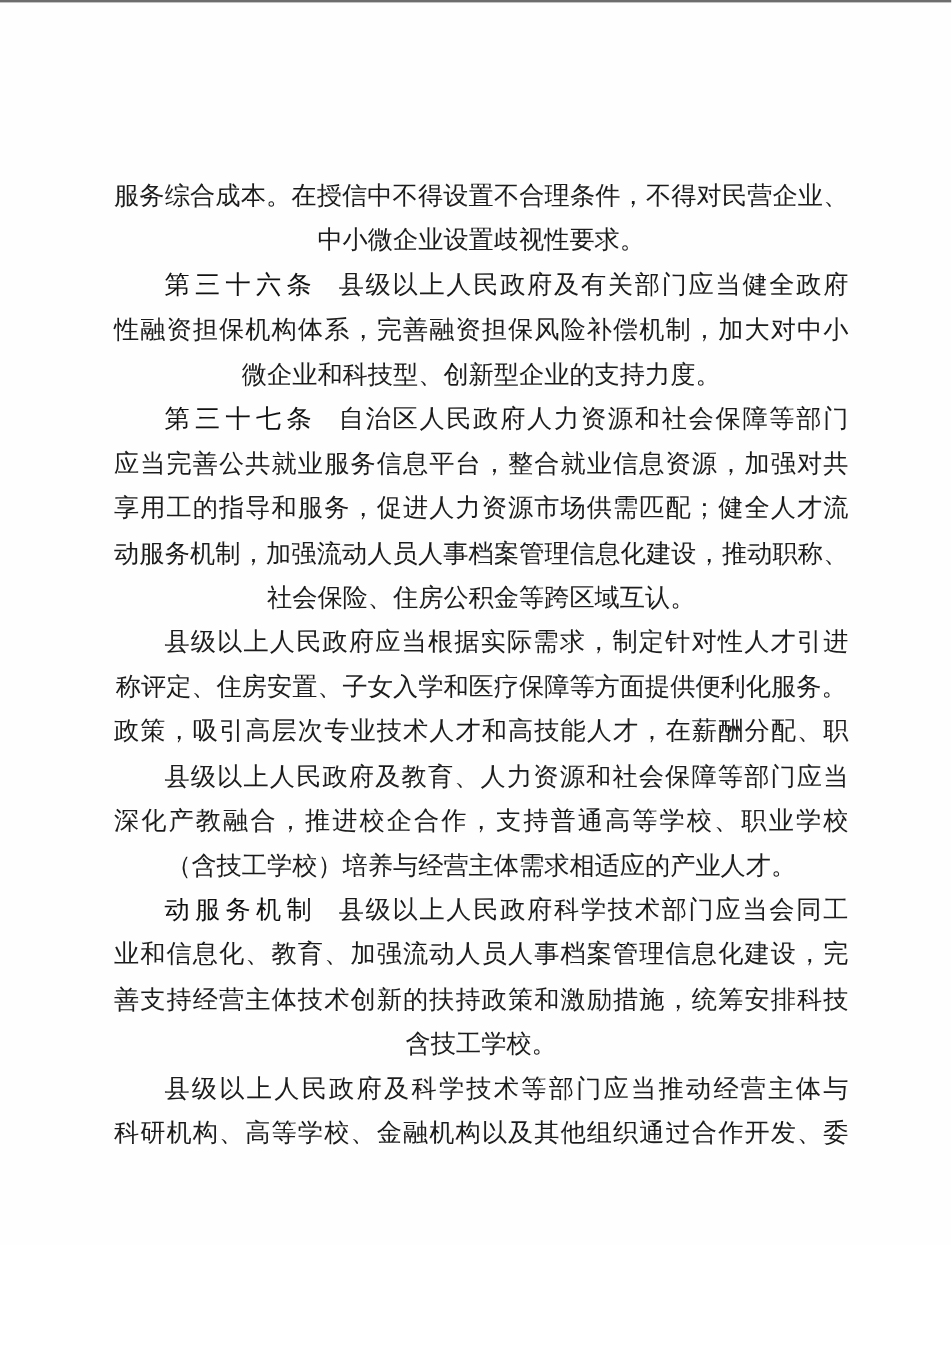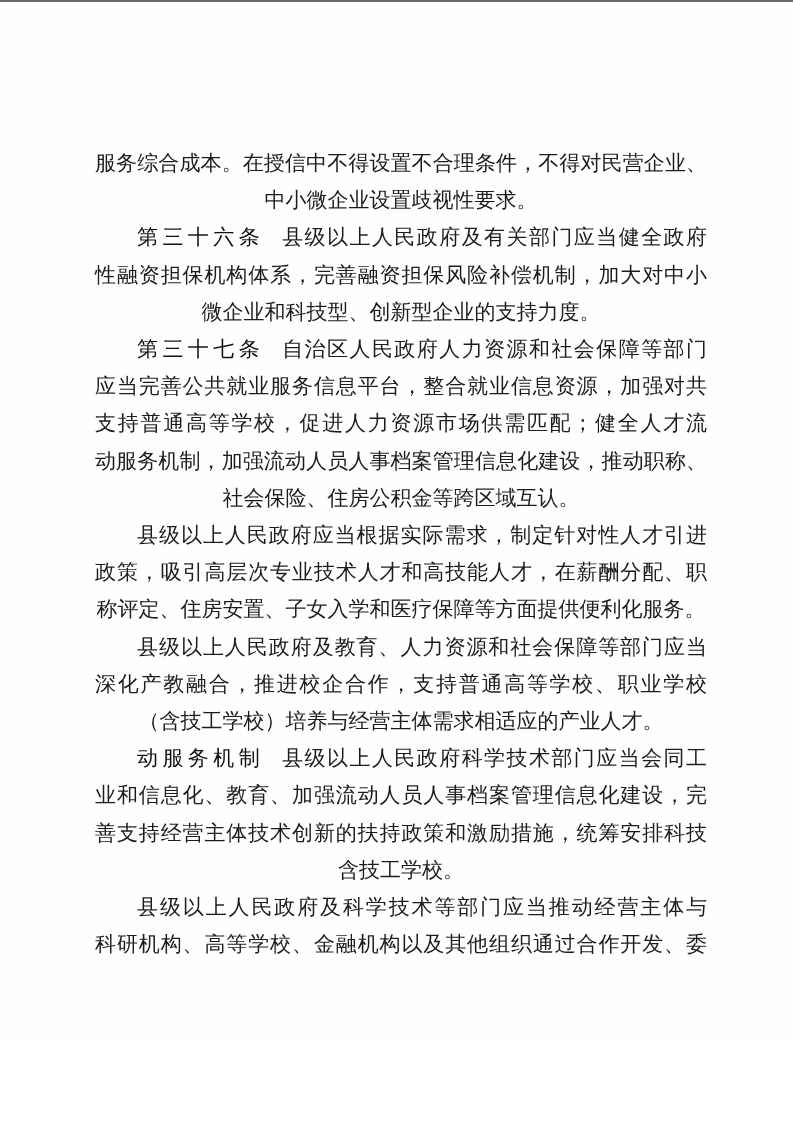--- a/index.html
+++ b/index.html
@@ -68,26 +68,26 @@
   <div class="scan-edge"></div>
 
   <div class="body-text">
     <p class="ln fill">服务综合成本。在授信中不得设置不合理条件，不得对民营企业、</p>
     <p class="ln">中小微企业设置歧视性要求。</p>
     <p class="ln ind fill"><span class="hd">第三十六条</span><span>县级以上人民政府及有关部门应当健全政府</span></p>
     <p class="ln fill">性融资担保机构体系，完善融资担保风险补偿机制，加大对中小</p>
     <p class="ln">微企业和科技型、创新型企业的支持力度。</p>
     <p class="ln ind fill"><span class="hd">第三十七条</span><span>自治区人民政府人力资源和社会保障等部门</span></p>
     <p class="ln fill">应当完善公共就业服务信息平台，整合就业信息资源，加强对共</p>
-    <p class="ln fill">支持普通高等学校，促进人力资源市场供需匹配；健全人才流</p>
+    <p class="ln fill">享用工的指导和服务，促进人力资源市场供需匹配；健全人才流</p>
     <p class="ln fill">动服务机制，加强流动人员人事档案管理信息化建设，推动职称、</p>
     <p class="ln">社会保险、住房公积金等跨区域互认。</p>
     <p class="ln ind fill">县级以上人民政府应当根据实际需求，制定针对性人才引进</p>
+    <p class="ln">称评定、住房安置、子女入学和医疗保障等方面提供便利化服务。</p>
     <p class="ln fill">政策，吸引高层次专业技术人才和高技能人才，在薪酬分配、职</p>
-    <p class="ln">称评定、住房安置、子女入学和医疗保障等方面提供便利化服务。</p>
     <p class="ln ind fill">县级以上人民政府及教育、人力资源和社会保障等部门应当</p>
     <p class="ln fill">深化产教融合，推进校企合作，支持普通高等学校、职业学校</p>
     <p class="ln">（含技工学校）培养与经营主体需求相适应的产业人才。</p>
     <p class="ln ind fill"><span class="hd">动服务机制</span><span>县级以上人民政府科学技术部门应当会同工</span></p>
     <p class="ln fill">业和信息化、教育、加强流动人员人事档案管理信息化建设，完</p>
     <p class="ln fill">善支持经营主体技术创新的扶持政策和激励措施，统筹安排科技</p>
     <p class="ln">含技工学校。</p>
     <p class="ln ind fill">县级以上人民政府及科学技术等部门应当推动经营主体与</p>
     <p class="ln fill">科研机构、高等学校、金融机构以及其他组织通过合作开发、委</p>
   </div>

